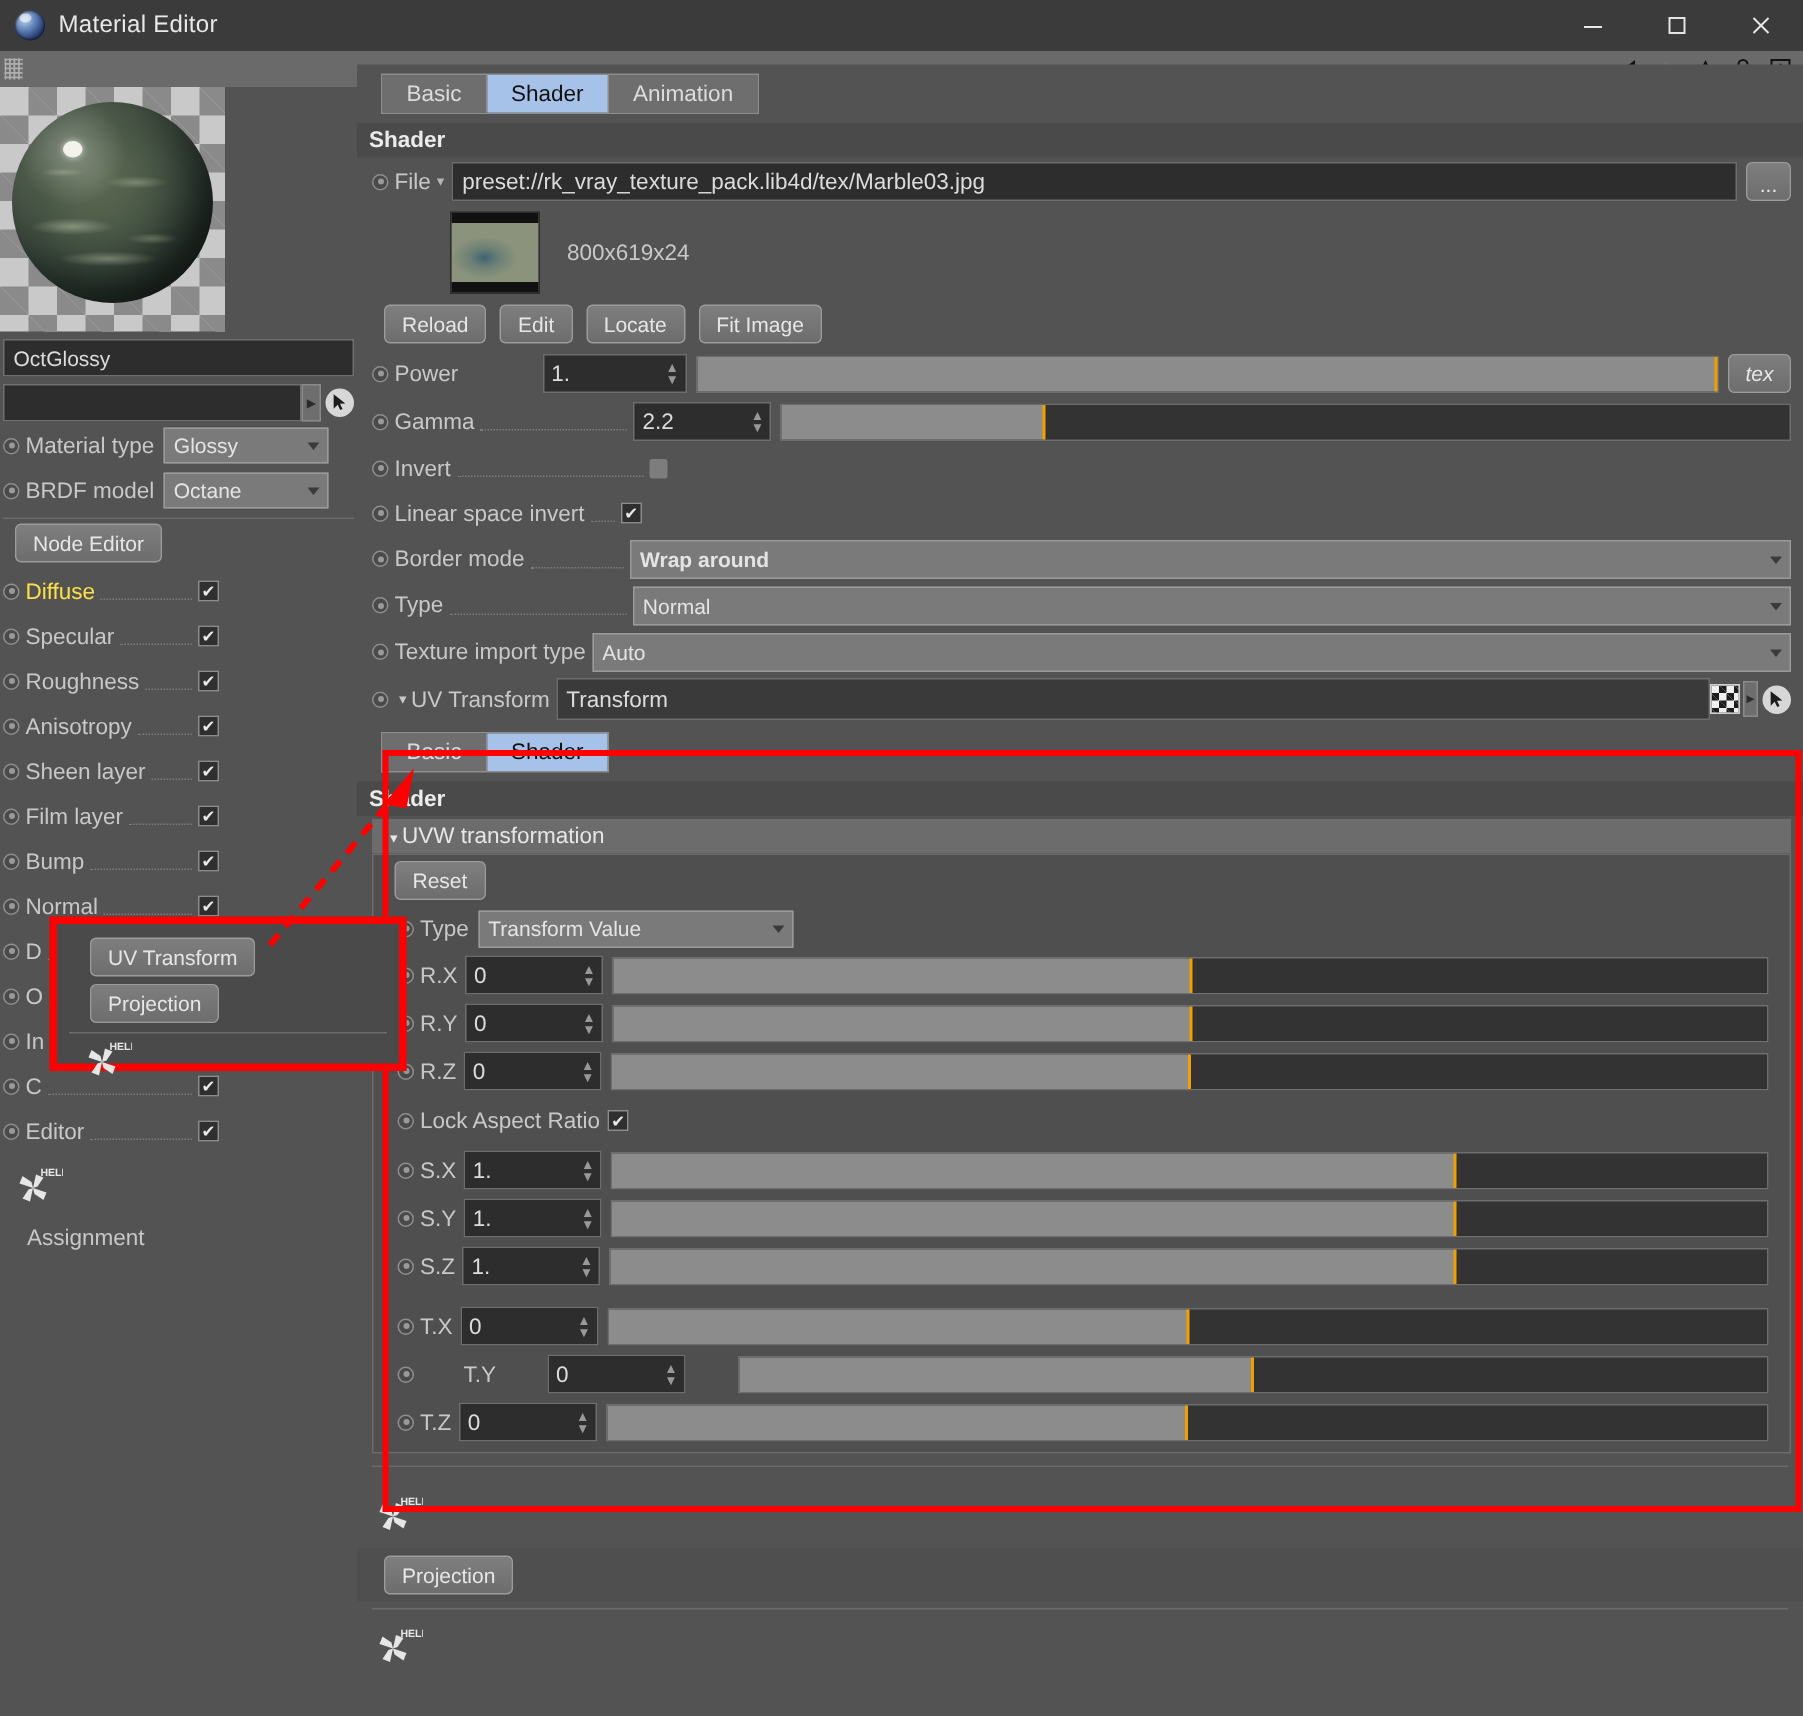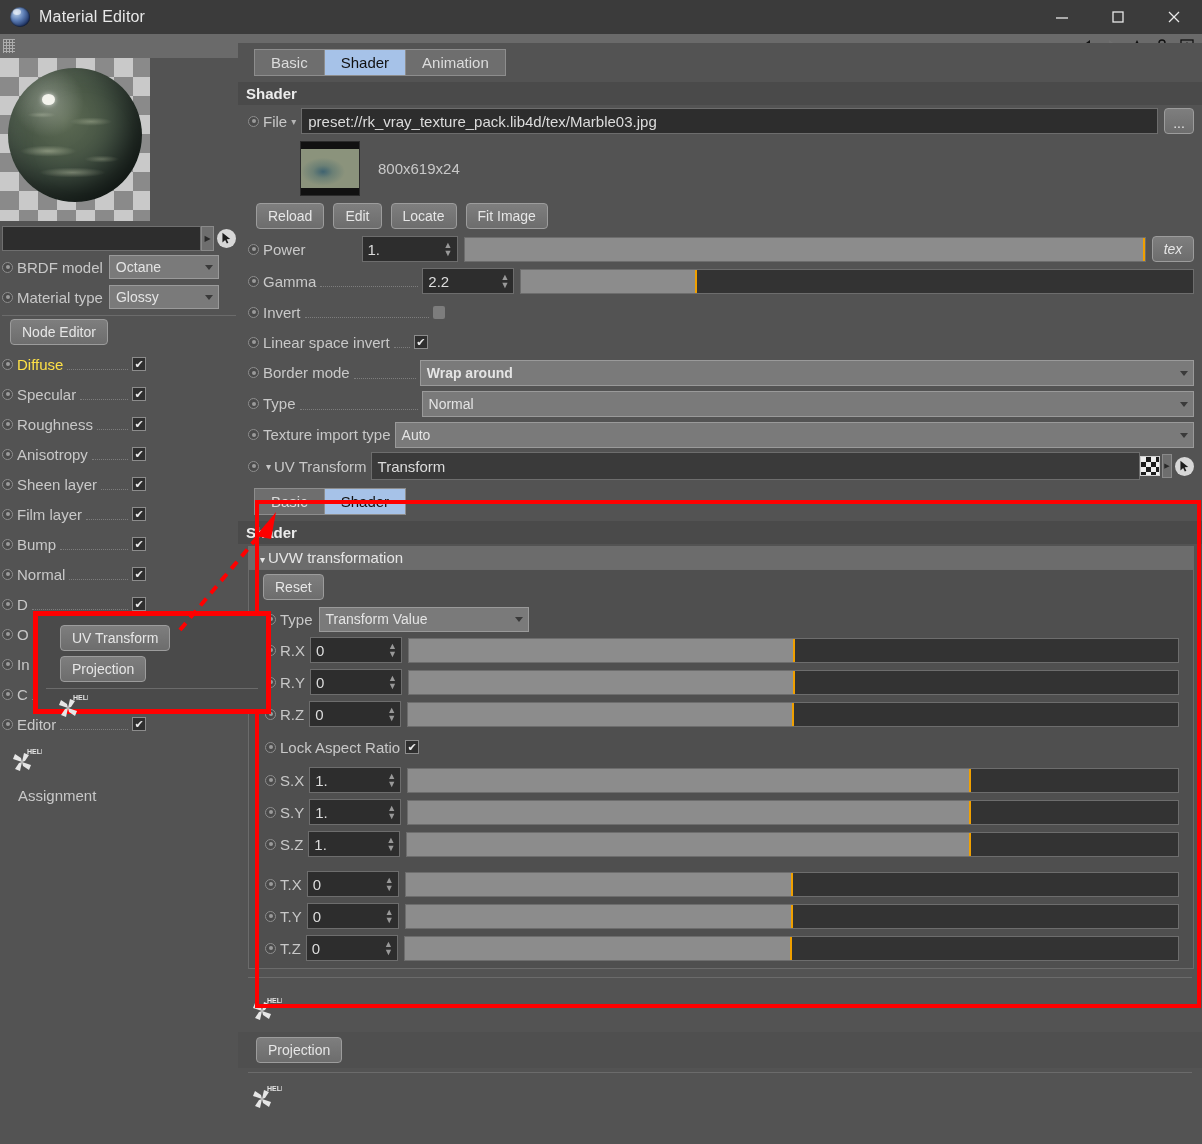--- a/index.html
+++ b/index.html
@@ -275,45 +275,46 @@
     </div>
   </div>
 
   <div class="left">
     <div class="preview">
       <div class="sphere">
           <div class="hl"></div>
         </div>
     </div>
 
+    <div class="namefield">OctGlossy</div>
 
     <div class="linkrow">
       <div class="linkfield"></div>
       <div class="link-arrow">▶</div>
       <div class="cursor-circle">
         <svg width="13" height="13" viewBox="0 0 16 16">
             <polygon points="3,1 3,13 6.3,9.7 8.4,14 10.3,13.1 8.2,8.9 12.6,8.6" fill="#1d1d1d"></polygon>
           </svg>
       </div>
     </div>
 
     <div class="lrow">
       <div class="radio"></div>
+      <div class="lbl">Material type</div>
+      <div class="combo" style="width:110px;margin-left:6px;">
+        <span>Glossy</span>
+          <i class="car"></i>
+      </div>
+    </div>
+
+    <div class="lrow">
+      <div class="radio"></div>
       <div class="lbl">BRDF model</div>
       <div class="combo" style="width:110px;margin-left:6px;">
         <span>Octane</span>
-          <i class="car"></i>
-      </div>
-    </div>
-
-    <div class="lrow">
-      <div class="radio"></div>
-      <div class="lbl">Material type</div>
-      <div class="combo" style="width:110px;margin-left:6px;">
-        <span>Glossy</span>
           <i class="car"></i>
       </div>
     </div>
 
     <div class="sep"></div>
 
     <div style="padding-left:10px;margin:2px 0 4px 0;">
       <div class="btn">Node Editor</div>
     </div>
 
@@ -647,21 +648,21 @@
             <div class="rlbl">T.X</div>
             <div class="numbox" style="width:92px;margin-left:5px;">
               <span>0</span>
               <i class="spin">▲<br>▼</i>
             </div>
             <div class="slider" style="flex:1;margin-left:6px;margin-right:6px;">
               <div class="fill" style="width:50%"></div>
               <div class="mark" style="left:calc(50% - 1px)"></div>
             </div>
           </div>
-          <div class="row" style="min-height: 32px; padding-left: 16px;">
+          <div class="row" style="min-height: 32px; padding-left: 16px; gap: 29px;">
             <div class="radio"></div>
             <div class="rlbl">T.Y</div>
             <div class="numbox" style="width:92px;margin-left:5px;">
               <span>0</span>
               <i class="spin">▲<br>▼</i>
             </div>
             <div class="slider" style="flex:1;margin-left:6px;margin-right:6px;">
               <div class="fill" style="width:50%"></div>
               <div class="mark" style="left:calc(50% - 1px)"></div>
             </div>

